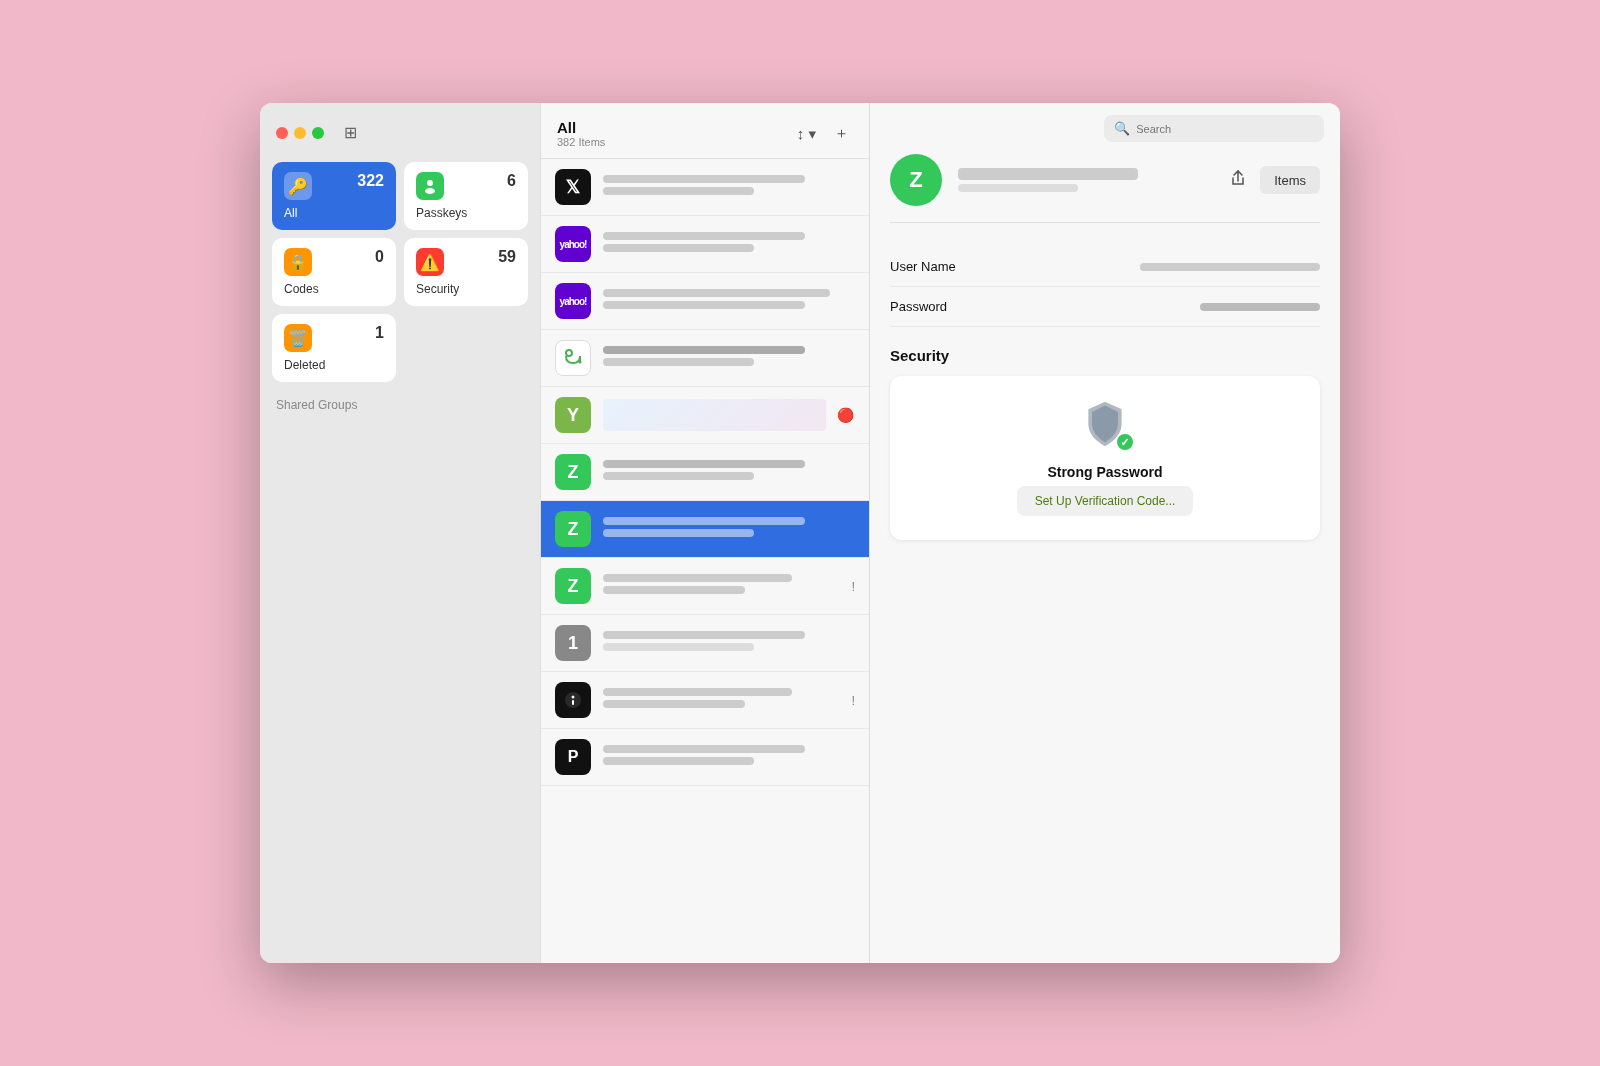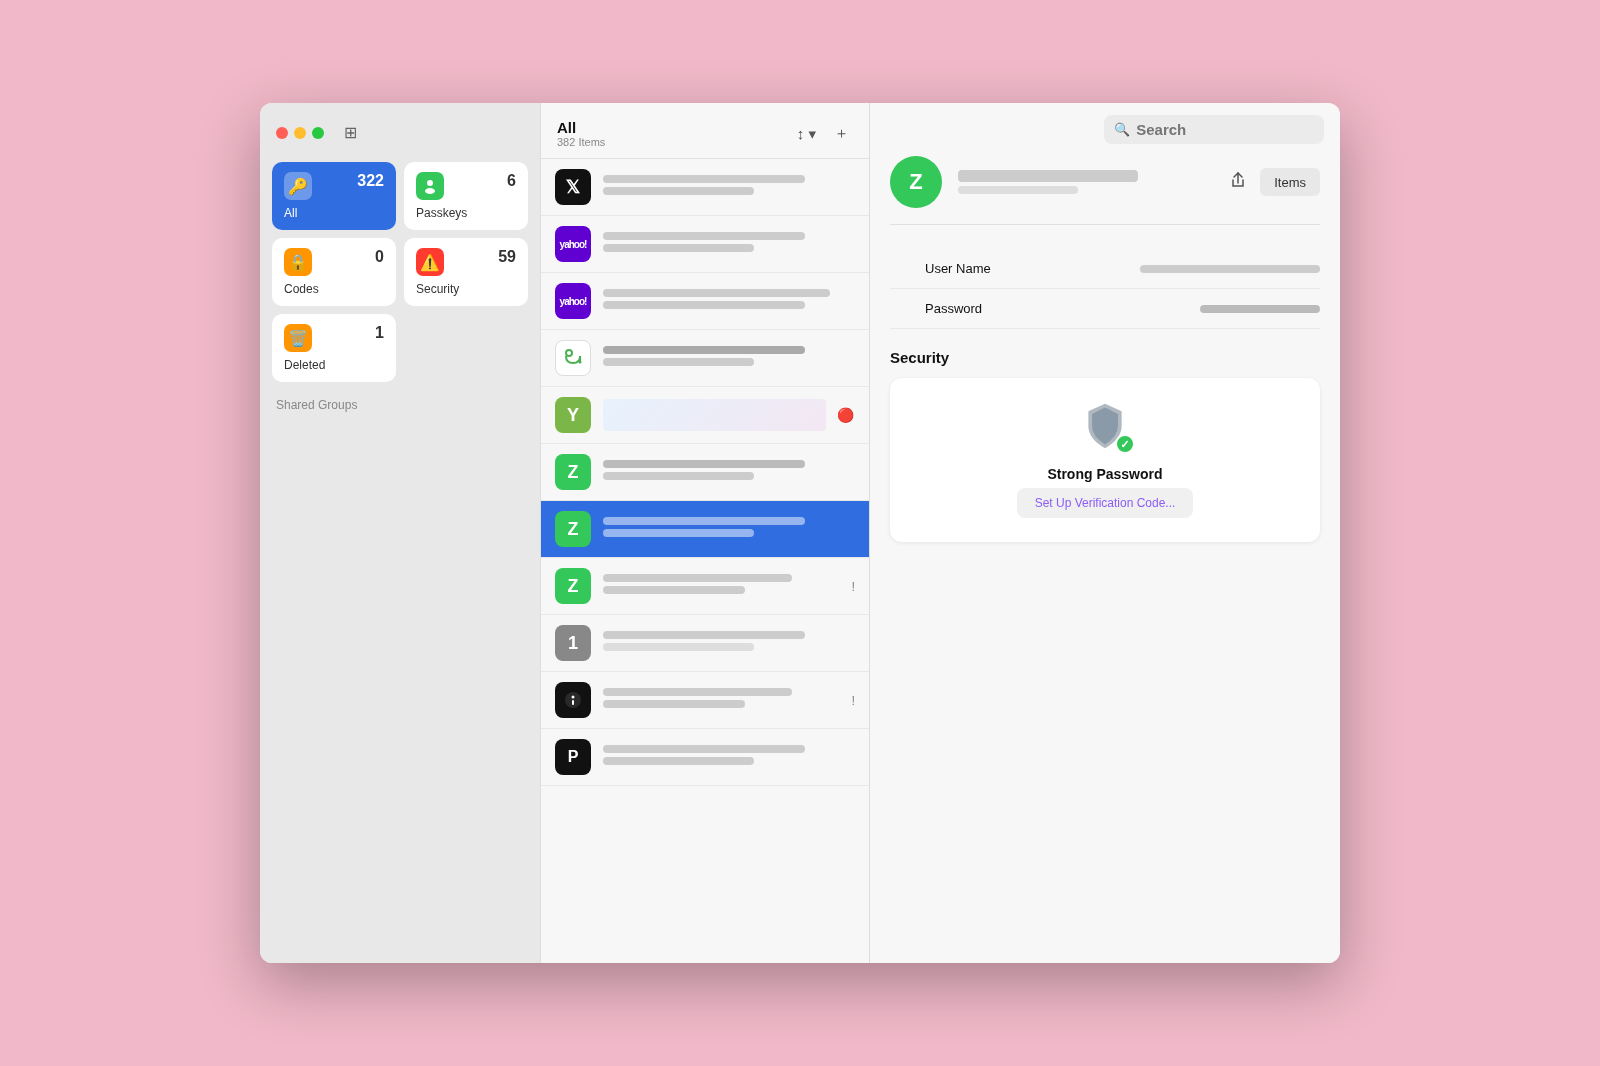--- a/index.html
+++ b/index.html
@@ -220,25 +220,24 @@
       align-items: center;
       background: #ebebeb;
       border-radius: 8px;
       padding: 6px 10px;
       gap: 6px;
       width: 220px;
     }
     .search-bar input {
       border: none;
       background: none;
-      font-size: 15px;
+      font-size: 11px;
       color: #b91c1c;
       outline: none;
       width: 100%;
-      font-weight: bold;
     }
     .search-icon-char { color: #888; font-size: 13px; }
     .detail-content {
       flex: 1;
       padding: 0 20px 20px 20px;
       overflow-y: auto;
     }
     .detail-header {
       display: flex;
       align-items: center;
@@ -304,21 +303,20 @@
       border-bottom: 1px solid #e8e8e8;
       display: flex;
       align-items: center;
       justify-content: space-between;
     }
     .detail-field-label {
       font-size: 13px;
       font-weight: 500;
       color: #111;
       min-width: 100px;
-      margin-left: 35px;
     }
     .detail-field-value-blur {
       height: 8px;
       background: #ccc;
       border-radius: 4px;
       width: 160px;
     }
     .detail-field-value-text {
       font-size: 12px;
       color: #888;
@@ -380,21 +378,21 @@
       line-height: 1.5;
       margin-bottom: 16px;
       max-width: 280px;
     }
     .setup-verification-btn {
       background: #f0f0f0;
       border: none;
       border-radius: 8px;
       padding: 8px 18px;
       font-size: 12px;
-      color: #8b5cf6;
+      color: #4d7c0f;
       cursor: pointer;
       font-weight: 500;
     }
 
     
     .icon-x { background: #111; }
     .icon-yahoo-purple { background: #6001d2; }
     .icon-yubikey { background: #7ab648; }
     .icon-z-green { background: #34c759; }
     .icon-number1 { background: #555; }

